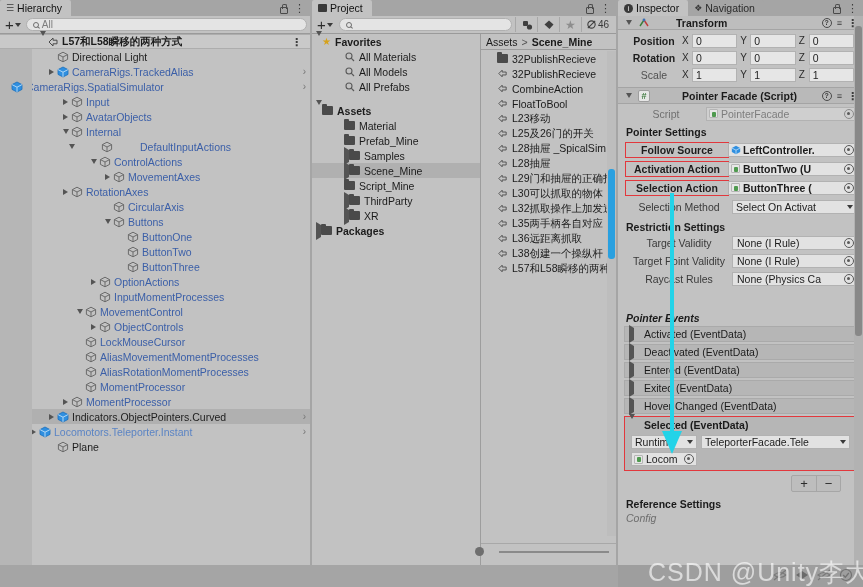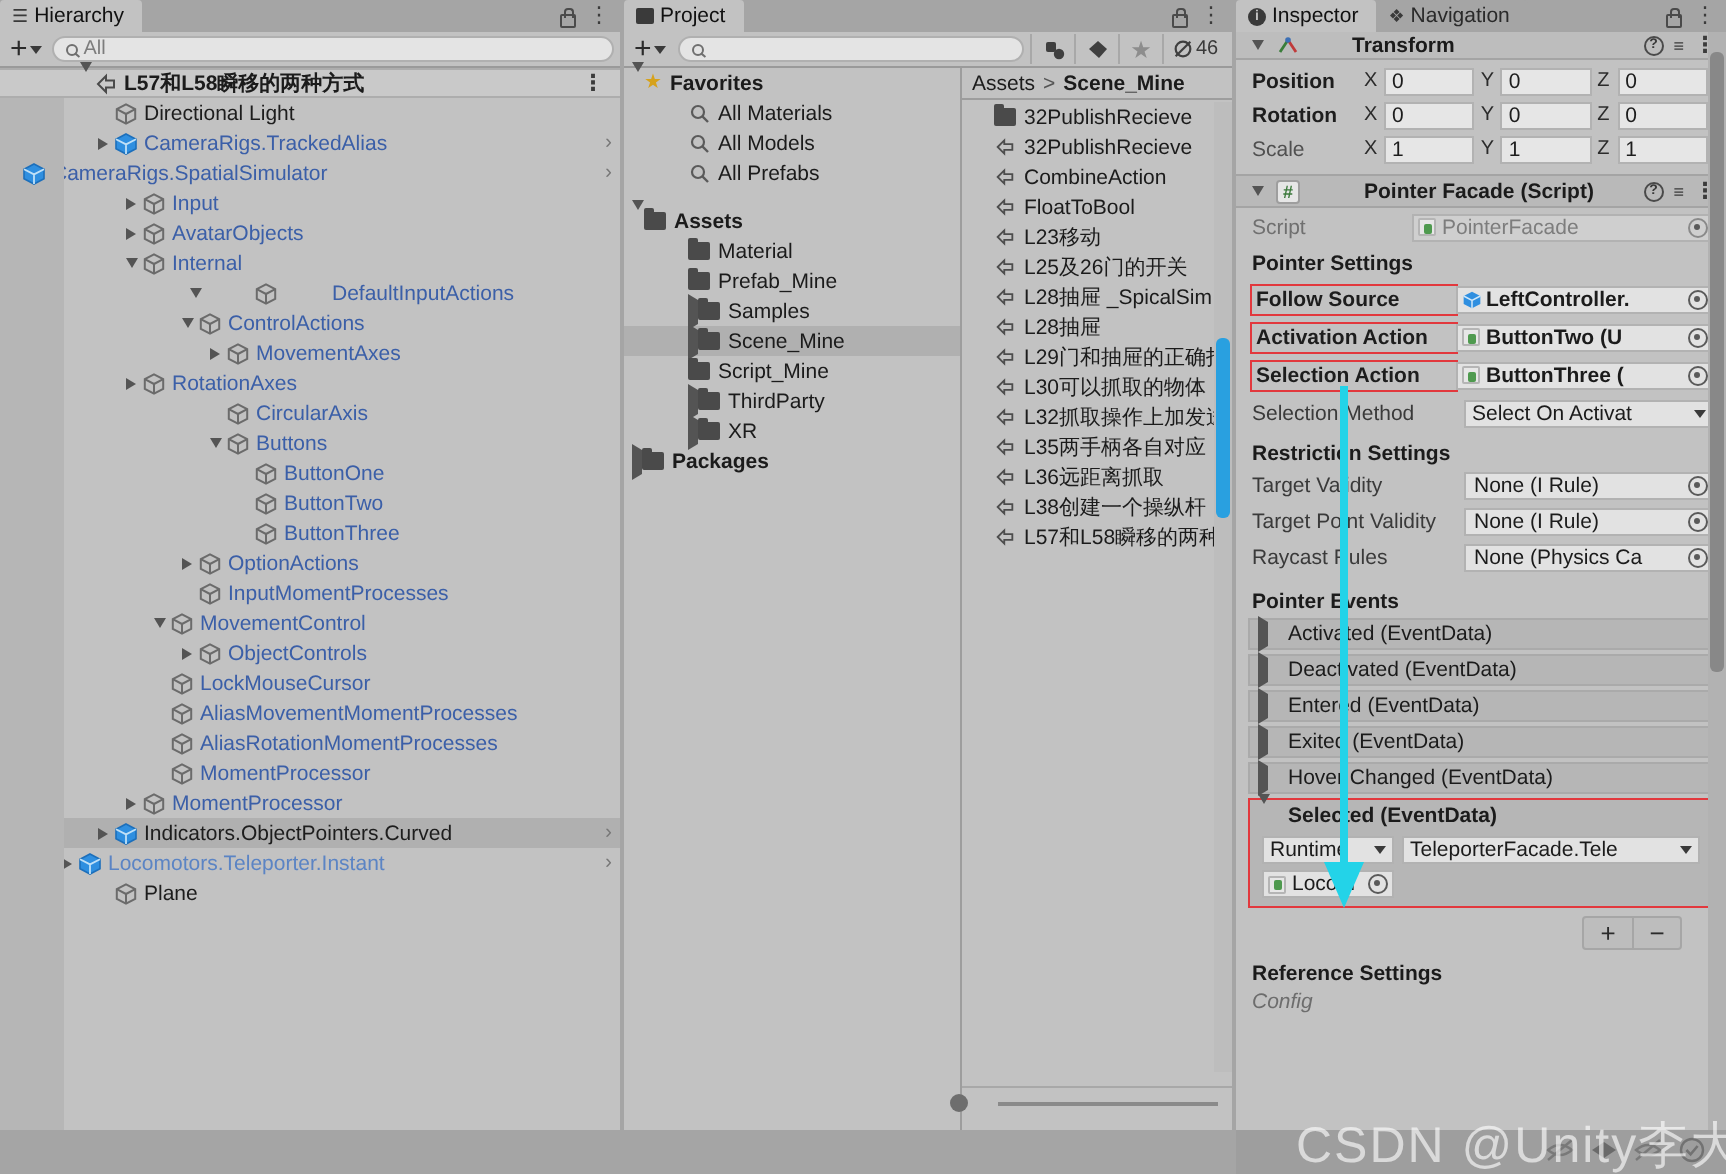--- a/index.html
+++ b/index.html
@@ -124,21 +124,21 @@
   
   .arow { height:15px; display:flex; align-items:center; font-size:10.5px; padding-left:16px; white-space:nowrap; overflow:hidden;}
   .breadcrumb {
     height:16px; display:flex; align-items:center; gap:4px;
     padding-left:5px; font-size:10.5px; background:#c2c2c2;
     border-bottom:1px solid #9d9d9d;
   }
 
   
   .insp-row { display:flex; align-items:center; height:17px; padding: 0 6px 0 8px; }
-  .insp-label { font-size:10.5px; color:#1d1d1d; }
+  .insp-label { font-size:10.5px; color:#1d1d1d;text-align:center; }
   .insp-label.b { font-weight:bold; }
   .field {
     background:#e6e6e6; border:1px solid #b2b2b2; height:14px;
     display:flex; align-items:center; padding:0 3px; font-size:10.5px;
     color:#1d1d1d; overflow:hidden; white-space:nowrap;
   }
   .objfield {
     background:#e2e2e2; border:1px solid #b2b2b2; height:14px;
     display:flex; align-items:center; padding:0 2px; font-size:10.5px;
     white-space:nowrap; overflow:hidden; position:relative;
@@ -300,21 +300,21 @@
               <i class="tri-d"></i>
             </span>
             <span class="go-ico cube-w">
               <svg width="12" height="12" viewBox="0 0 12 12">
                 <path d="M6 1.2 L10.6 3.6 L10.6 8.4 L6 10.8 L1.4 8.4 L1.4 3.6 Z" fill="none" stroke="#6b6b6b" stroke-width="1"></path>
                 <path d="M1.4 3.6 L6 6 L10.6 3.6 M6 6 L6 10.8" fill="none" stroke="#6b6b6b" stroke-width="1"></path>
               </svg>
             </span>
             <span class="label-blue">Internal</span>
           </div>
-          <div class="row" style="padding-left: 92px; gap: 24px;">
+          <div class="row" style="padding-left: 66px; gap: 24px;">
             <span class="tri">
               <i class="tri-d"></i>
             </span>
             <span class="go-ico cube-w">
               <svg width="12" height="12" viewBox="0 0 12 12">
                 <path d="M6 1.2 L10.6 3.6 L10.6 8.4 L6 10.8 L1.4 8.4 L1.4 3.6 Z" fill="none" stroke="#6b6b6b" stroke-width="1"></path>
                 <path d="M1.4 3.6 L6 6 L10.6 3.6 M6 6 L6 10.8" fill="none" stroke="#6b6b6b" stroke-width="1"></path>
               </svg>
             </span>
             <span class="label-blue">DefaultInputActions</span>
@@ -991,21 +991,21 @@
           </div>
           <div class="insp-row" style="height: 18px;">
             <span class="insp-label" style="width: 106px; flex: 0 0 auto; color: rgb(58, 58, 58);">Raycast Rules</span>
             <div class="objfield" style="flex: 1 1 0%;">
               <span style="padding-left: 2px;">None (Physics Ca</span>
               <span class="pick"></span>
             </div>
           </div>
         </div>
 
-      <div class="sec-title" style="margin-top:7px;">Pointer Events</div>
+      <div class="sec-title" style="margin-top:24px;font-style:italic;">Pointer Events</div>
       <div id="event-rows" style="margin-top:2px;">
           <div class="evt-row">
             <span class="tri"><i class="tri-r"></i></span>
             <span>Activated (EventData)</span>
           </div>
           <div class="evt-row">
             <span class="tri"><i class="tri-r"></i></span>
             <span>Deactivated (EventData)</span>
           </div>
           <div class="evt-row">

